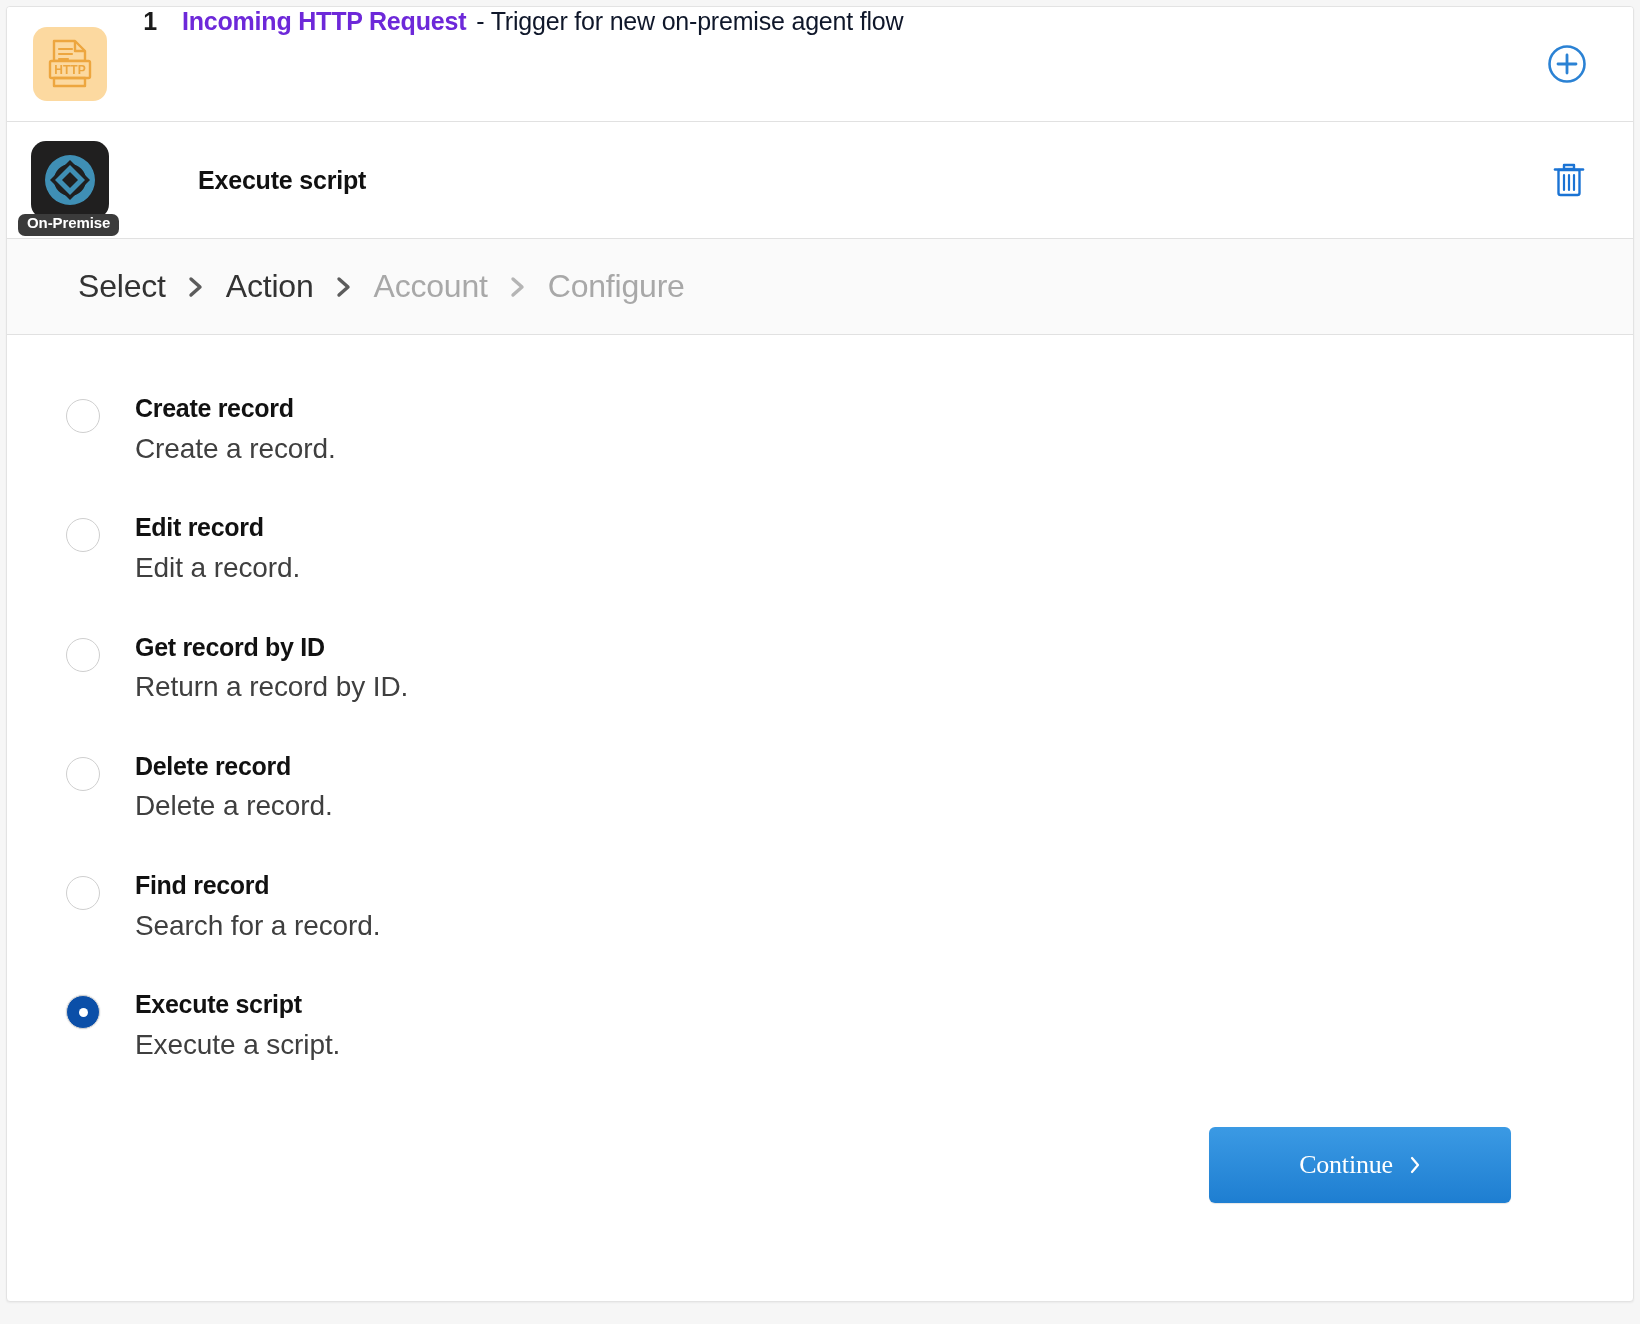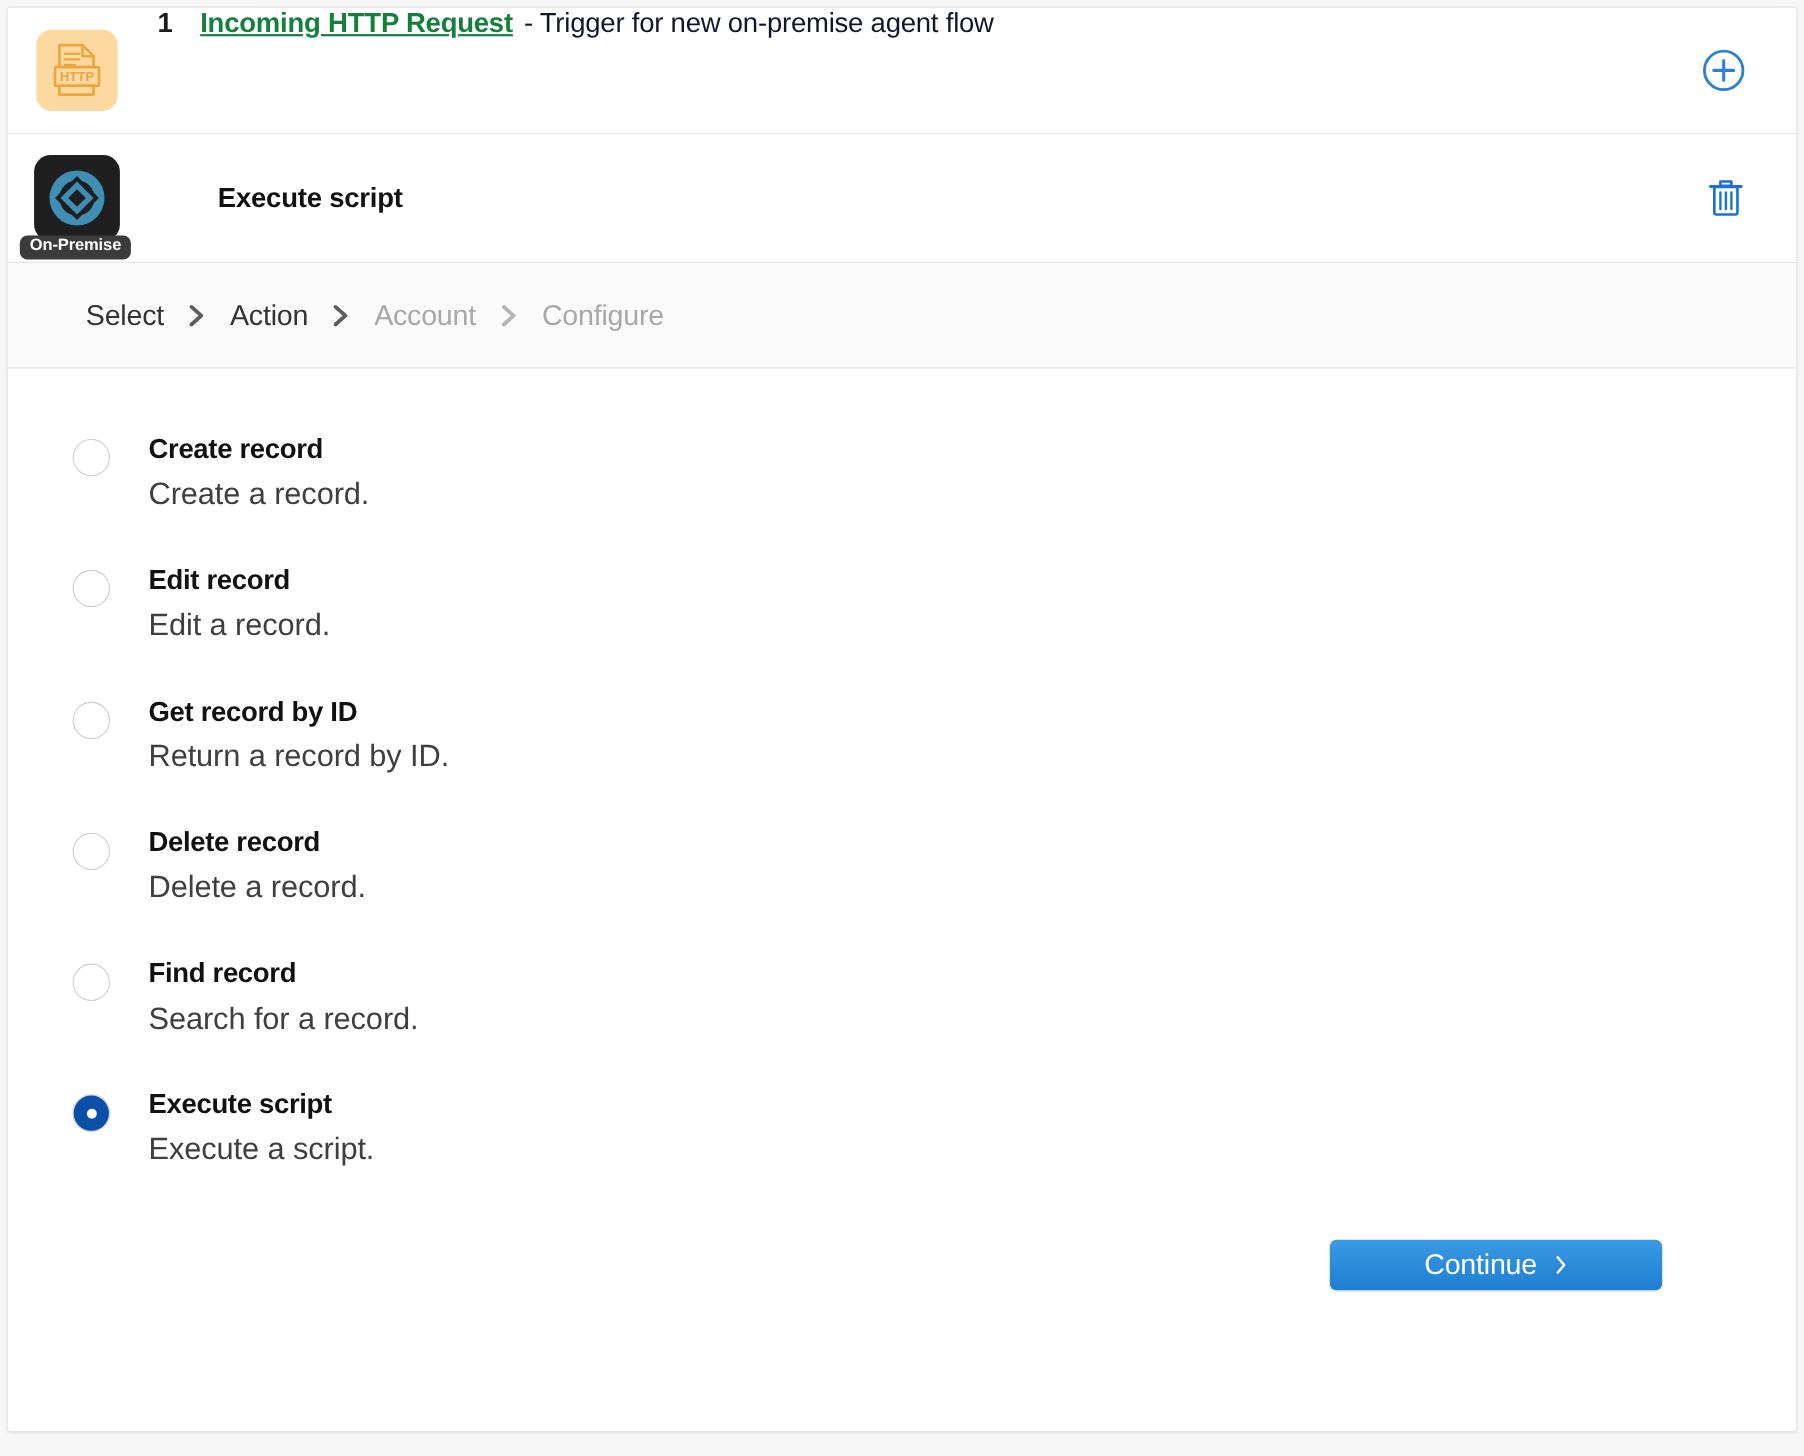--- a/index.html
+++ b/index.html
@@ -59,23 +59,22 @@
     font-weight: bold;
     color: #1b1b1b;
     width: 36px;
     text-align: center;
     margin-right: 14px;
     letter-spacing: -0.2px;
   }
   .step-title {
     font-size: 25px;
     font-weight: bold;
-    color: #15803d;
-    letter-spacing: -0.2px;
-    text-decoration: underline;
+    color: #6d28d9;
+    letter-spacing: -0.2px;
   }
   .step-sub {
     font-size: 25px;
     font-weight: normal;
     color: #0f172a;
     margin-left: 10px;
     letter-spacing: -0.2px;
   }
   .row-action {
     margin-left: auto;
@@ -138,21 +137,21 @@
   .crumbs {
     height: 96px;
     background: #fafafa;
     border-bottom: 1px solid #e1e1e1;
     display: flex;
     align-items: center;
     padding-left: 71px;
     box-sizing: border-box;
   }
   .crumb {
-    font-size: 26px;
+    font-size: 32px;
     color: #333333;
     letter-spacing: -0.2px;
     cursor: pointer;
   }
   .crumb.muted {
     color: #a8a8a8;
     cursor: default;
   }
   .crumb-sep {
     margin: 0 22px;
@@ -219,26 +218,26 @@
 
   
   .footer {
     display: flex;
     justify-content: flex-end;
     padding-right: 122px;
     margin-top: 66px;
   }
   .continue-btn {
     width: 302px;
-    height: 46px;
+    height: 76px;
     border: none;
     border-radius: 6px;
     background: linear-gradient(to bottom, #3b9ae4 0%, #1e7ed1 100%);
     color: #ffffff;
-    font-family: Liberation Sans, sans-serif;
+    font-family: Liberation Serif, serif;
     font-size: 26px;
     letter-spacing: -0.2px;
     display: flex;
     align-items: center;
     justify-content: center;
     cursor: pointer;
     box-shadow: 0 1px 1px rgba(0,0,0,0.10);
   }
   .continue-btn .chev {
     margin-left: 17px;

